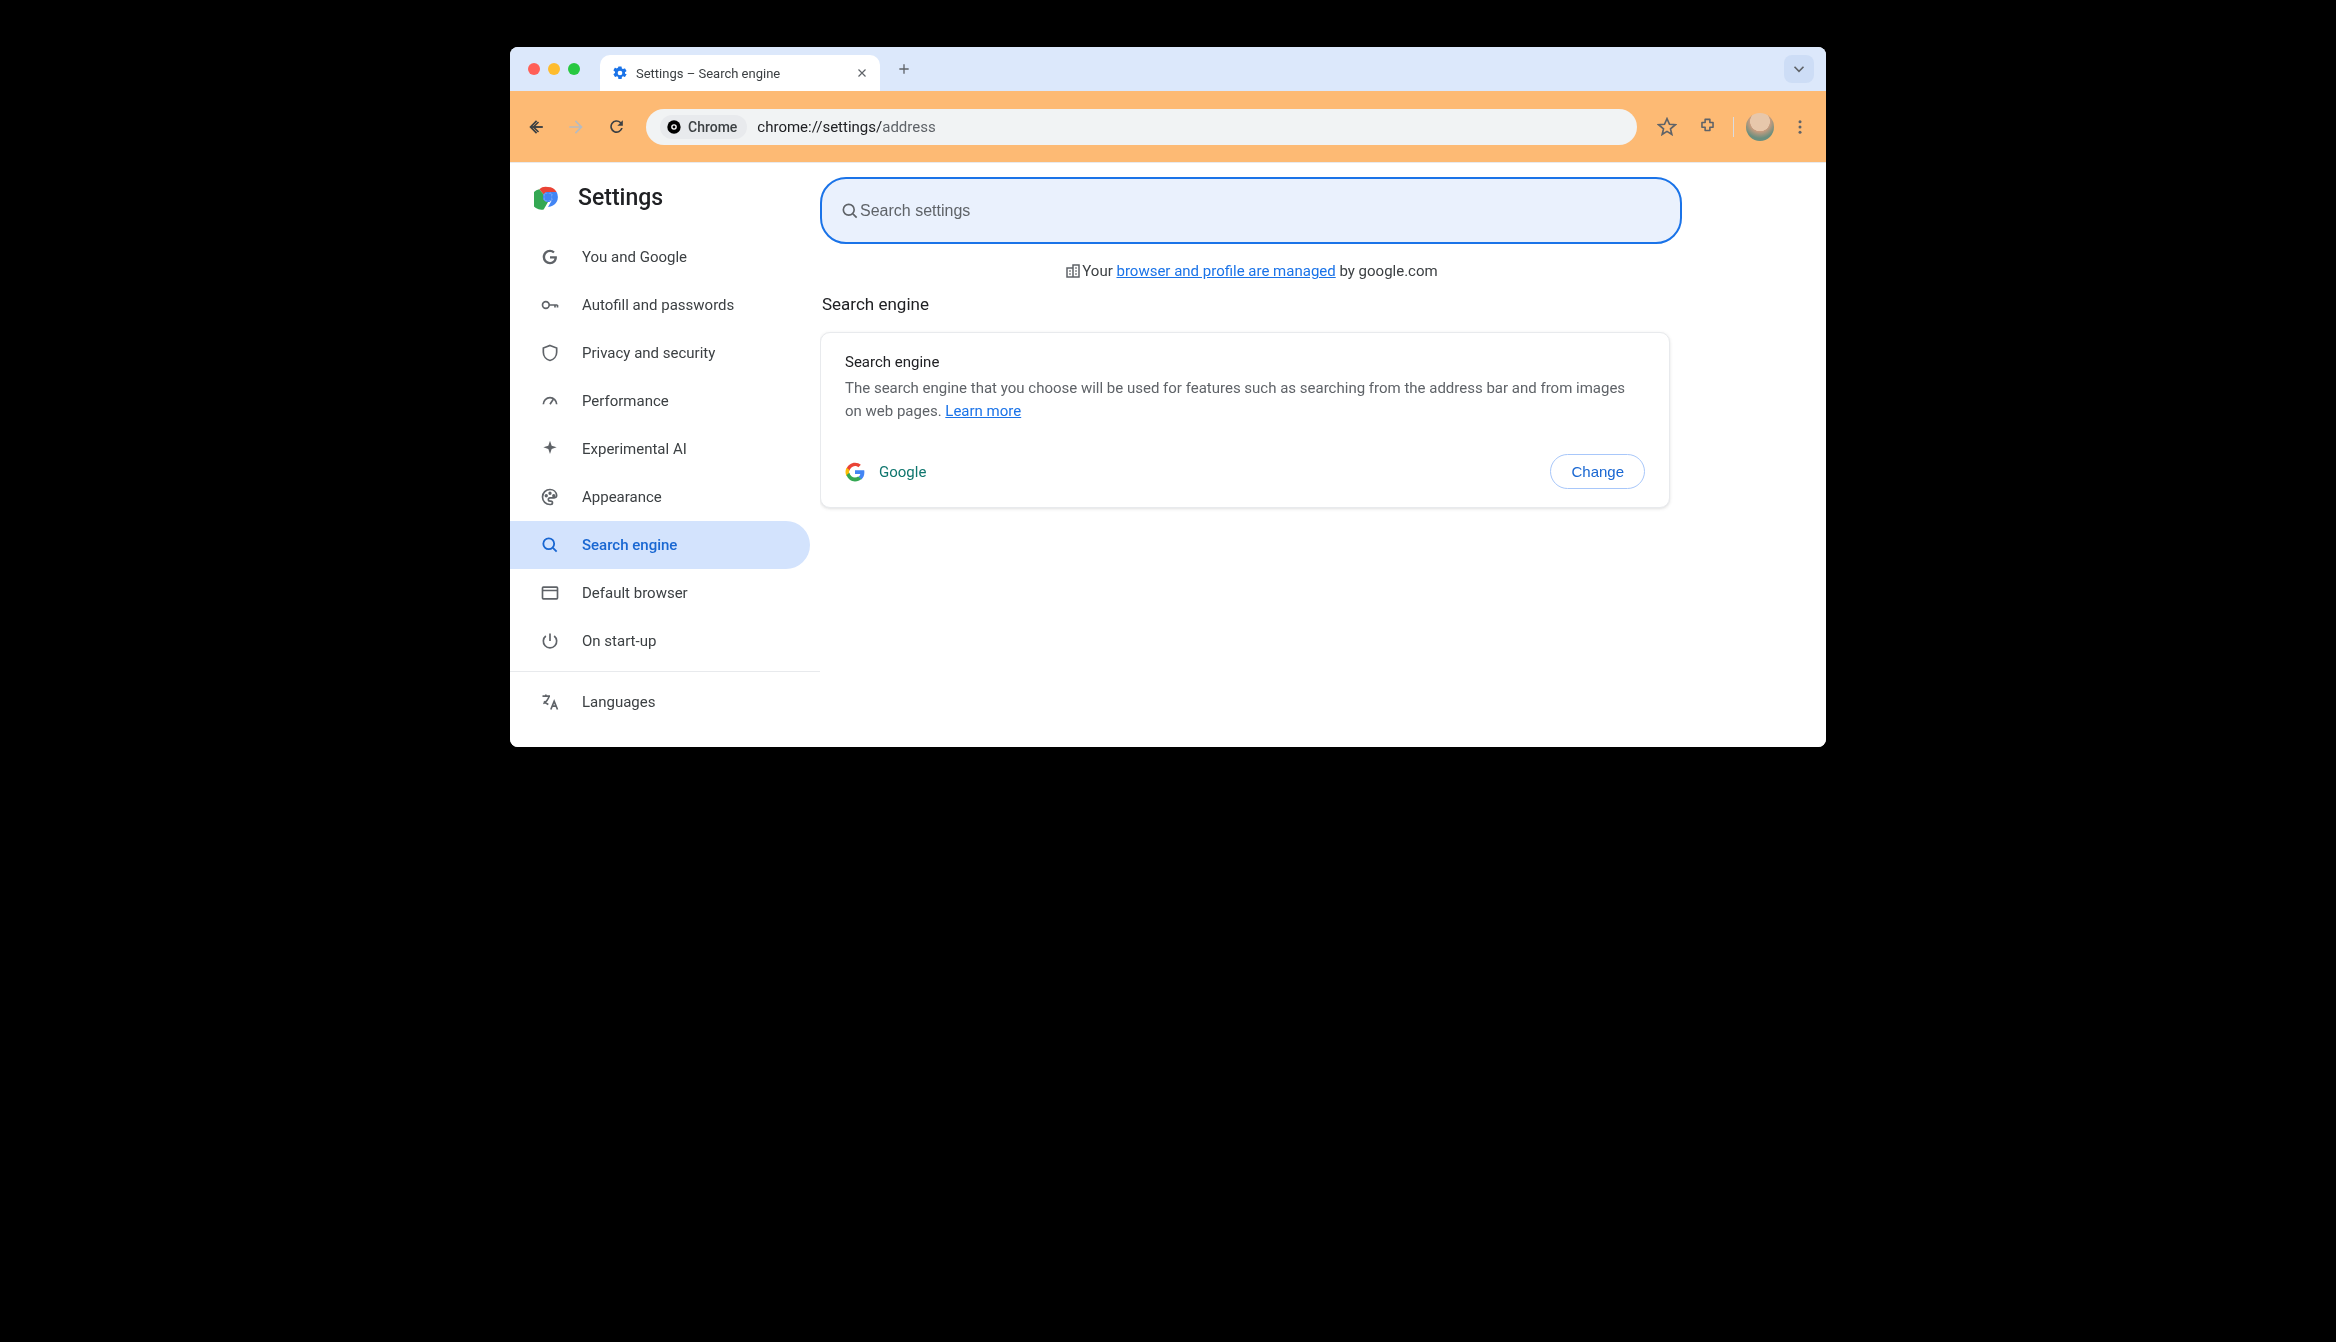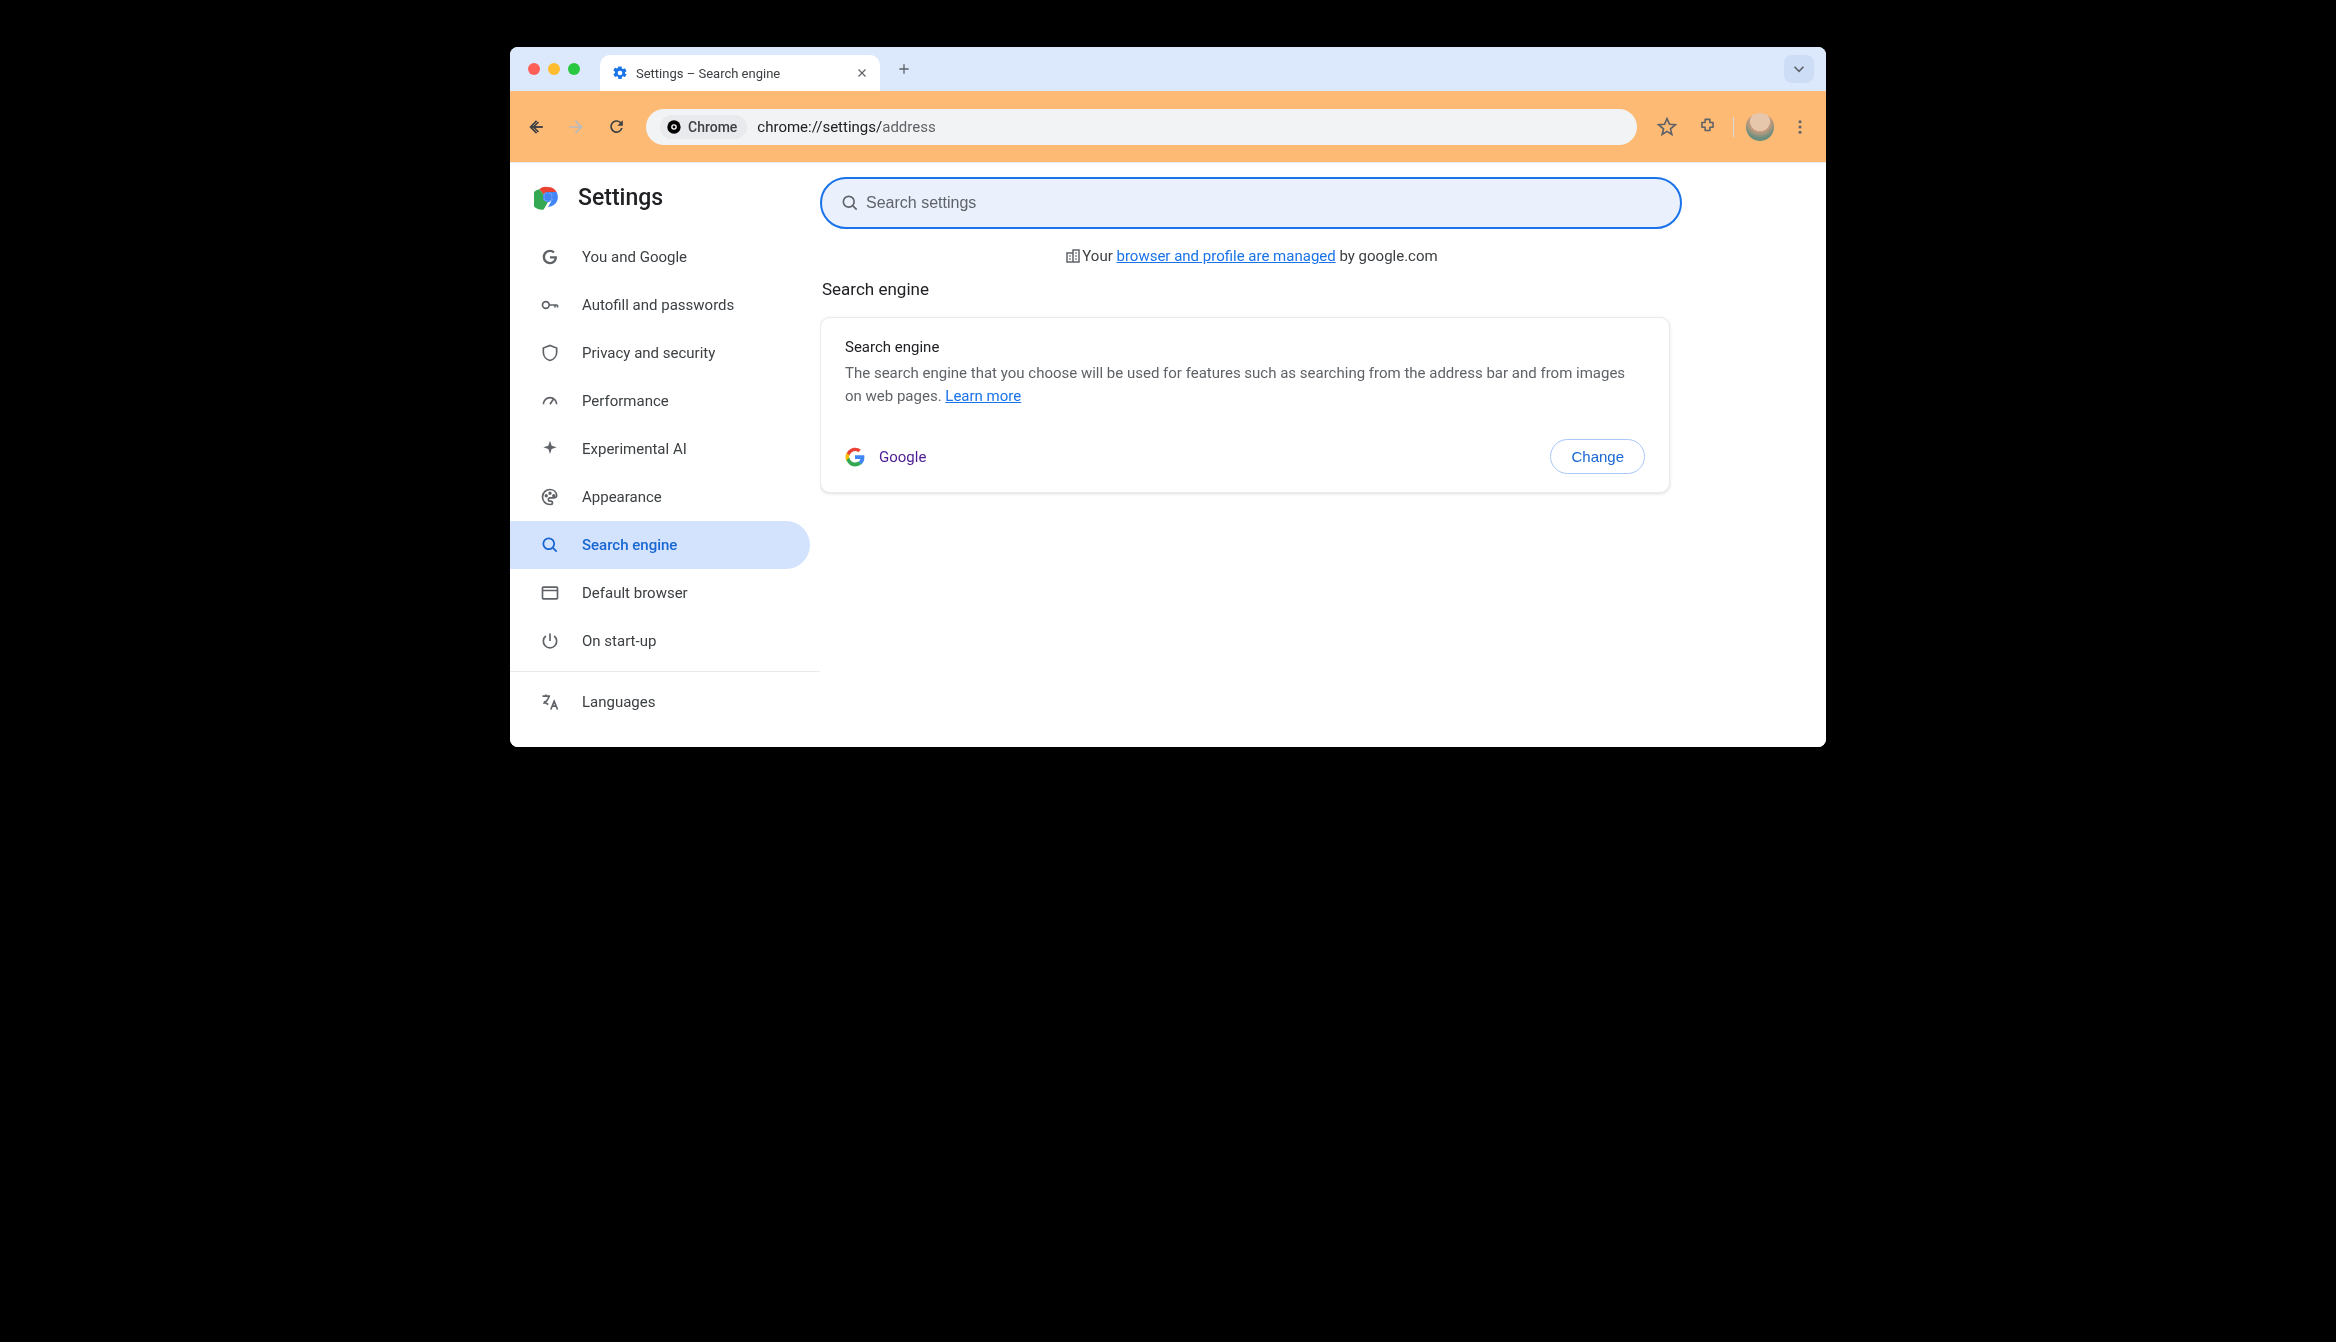--- a/index.html
+++ b/index.html
@@ -97,23 +97,23 @@
     margin-right: 10px;
     cursor:pointer;
   }
   .nav-item .nicon { width:20px; height:20px; color:#5f6368; display:flex; align-items:center; justify-content:center;}
   .nav-item.active { background:#d3e3fd; color:#1967d2; font-weight:500;}
   .nav-item.active .nicon { color:#1967d2; }
   .nav-sep { height:1px; background:#e8eaed; margin: 6px 0 6px 0;}
   
   .main { flex:1; padding: 14px 36px 0 0; overflow:auto;}
   .searchbox {
-    height:52px; border:2px solid #1a73e8; border-radius:26px;
+    height:67px; border:2px solid #1a73e8; border-radius:26px;
     background:#eaf1fd;
-    display:flex; align-items:center; padding:0 18px; gap:6px;
+    display:flex; align-items:center; padding:0 18px; gap:0;
     max-width: 862px;
   }
   .searchbox input { flex:1; border:none; background:transparent; outline:none; font-size:16px; color:#3c4043;}
   .searchbox input::placeholder { color:#5f6368; }
   .managed {
     text-align:center; font-size:15px; color:#3c4043; margin:18px 0 14px 0;
     display:flex; justify-content:center; align-items:center;
     max-width: 862px;
   }
   .managed a { color:#1a73e8; text-decoration:underline; }
@@ -382,20 +382,20 @@
         </div>
         <div class="engine-row">
           <span class="glogo-sm">
             <svg viewBox="0 0 48 48" width="20" height="20">
               <path fill="#EA4335" d="M24 9.5c3.9 0 6.6 1.7 8.1 3.1l5.9-5.8C34.4 3.4 29.7 1.5 24 1.5 14.8 1.5 7 7.4 3.7 15.8l6.9 5.4C12.2 14.7 17.6 9.5 24 9.5z"></path>
               <path fill="#4285F4" d="M46.5 24.5c0-1.6-.1-3.2-.4-4.7H24v9h12.7c-.6 3-2.4 5.6-5 7.3l7.7 6c4.5-4.2 7.1-10.4 7.1-17.6z"></path>
               <path fill="#FBBC05" d="M10.6 28.8a14.6 14.6 0 0 1 0-9.6l-6.9-5.4a23 23 0 0 0 0 20.4l6.9-5.4z"></path>
               <path fill="#34A853" d="M24 46.5c6.2 0 11.4-2 15.2-5.5l-7.7-6c-2.1 1.4-4.8 2.3-7.5 2.3-6.4 0-11.8-5.2-13.4-11.7l-6.9 5.4C7 40.6 14.8 46.5 24 46.5z"></path>
             </svg>
           </span>
-          <span style="font-size:15px;color:#4c1d95">Google</span>
+          <span style="font-size:15px;color:#0f766e">Google</span>
           <button class="change-btn">Change</button>
         </div>
       </div>
     </div>
 
   </div>
 </div>
 
 </body></html>

